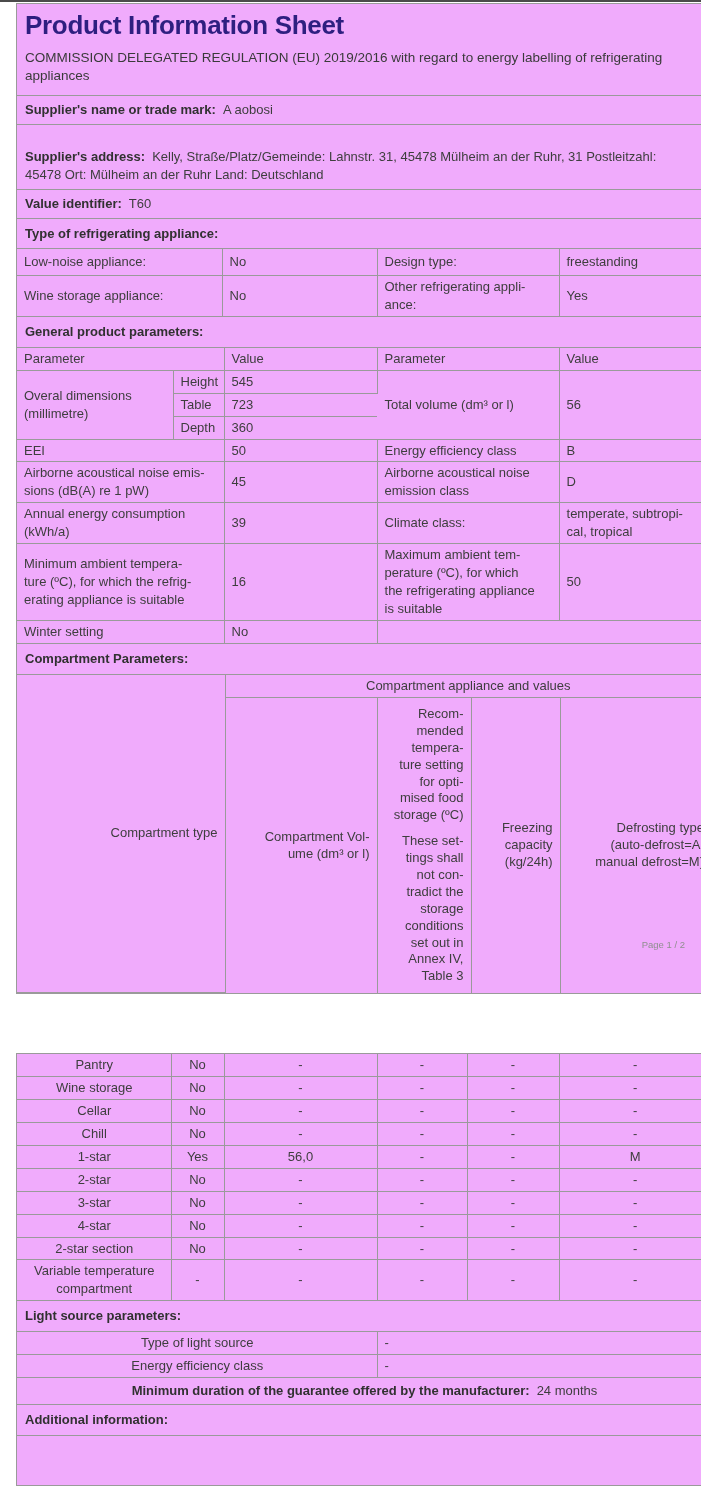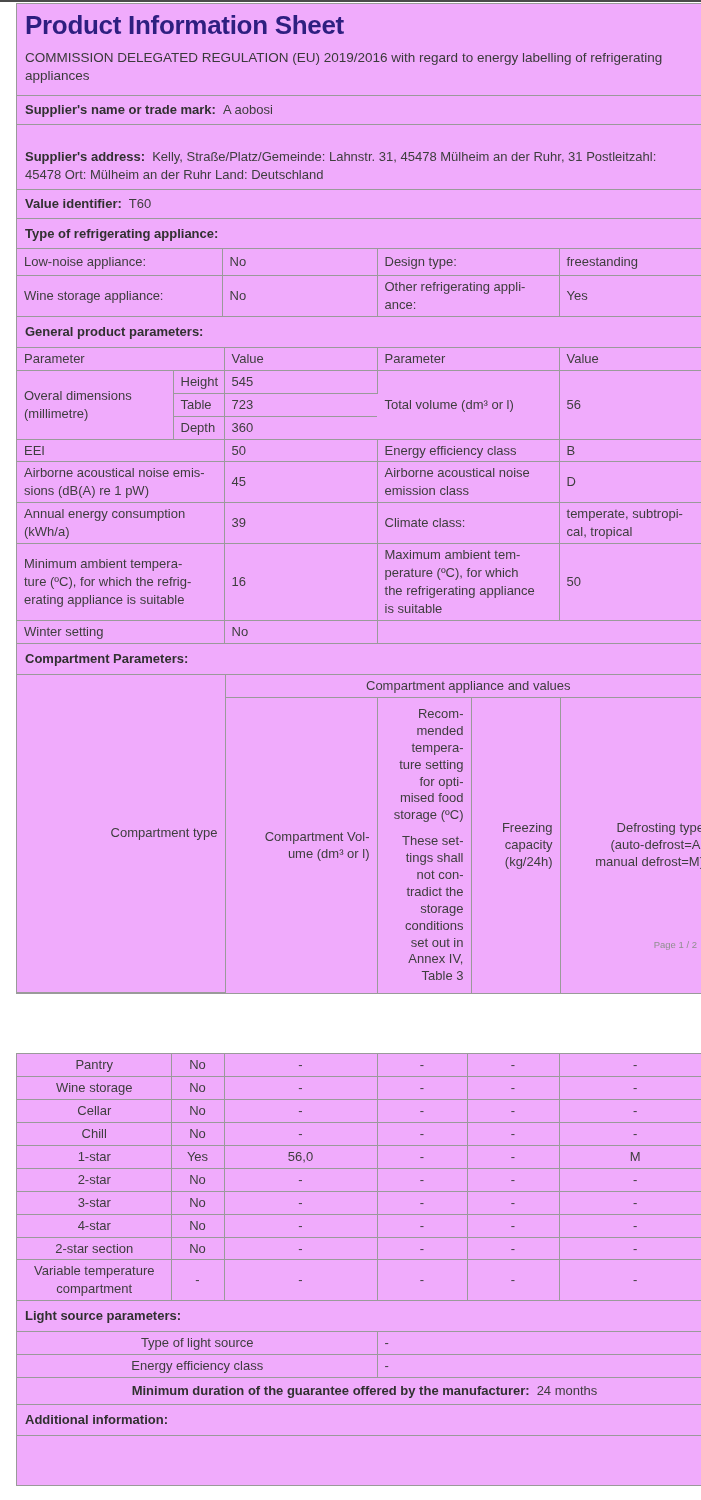--- a/index.html
+++ b/index.html
@@ -48,21 +48,21 @@
 
   .p2-table tr.cr { height:21px; }
   .p2-table tr.cr-tall { height:38px; }
   .p2-table tr.light { height:22px;margin-top:32px; }
   .p2-table td.section-cell { font-weight:bold; color:#313131; padding:6px 8px; }
   .p2-table tr.sect { height:26px; }
   .p2-table tr.guarantee { height:27px; }
   .p2-table tr.weblink { height:49px; vertical-align:top; }
   .p2-table tr.weblink td { vertical-align:top; padding-top:6px; }
 
-  #page1-footer { position:absolute; top:938px; right:4px; font-size:9.5px; color:#8f8f8f; }
+  #page1-footer { position:absolute; top:938px; right:16px; font-size:9.5px; color:#8f8f8f; }
 </style>
 </head>
 <body>
 
 <div class="topline"></div>
 
 <div id="page1" class="page">
 
   <div class="block title-block">
     <h1 class="doc-title">Product Information Sheet</h1>

